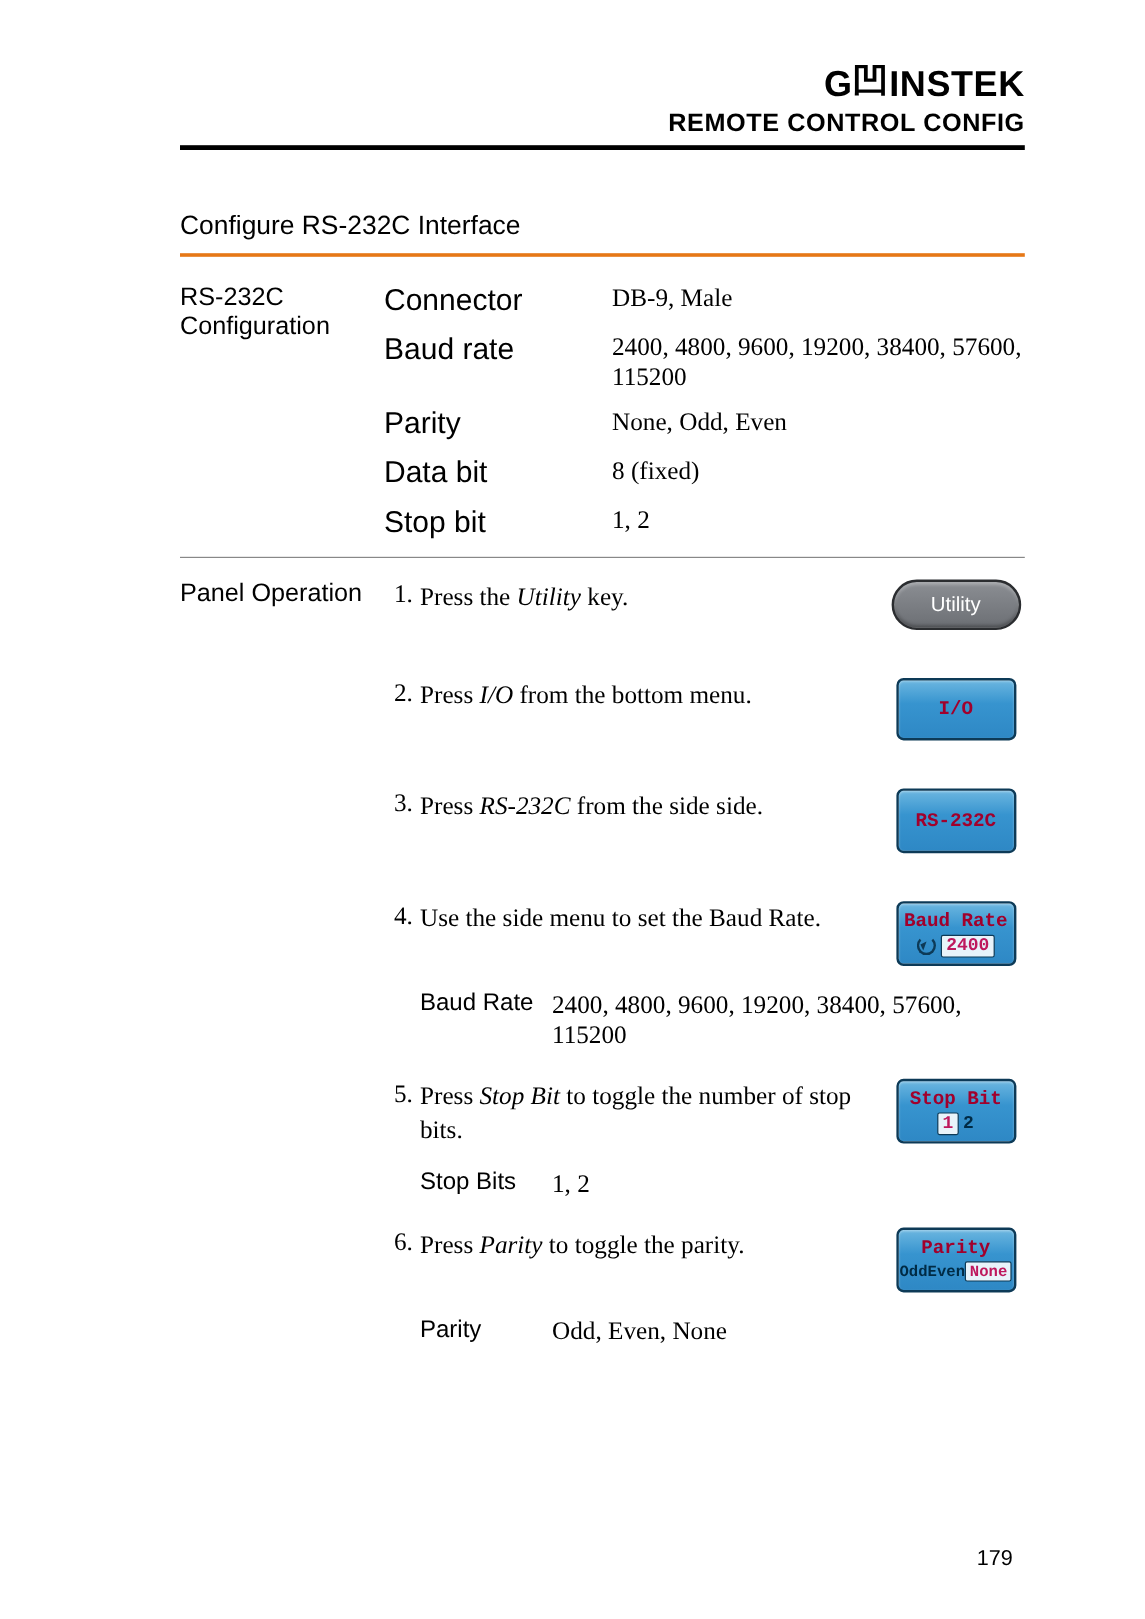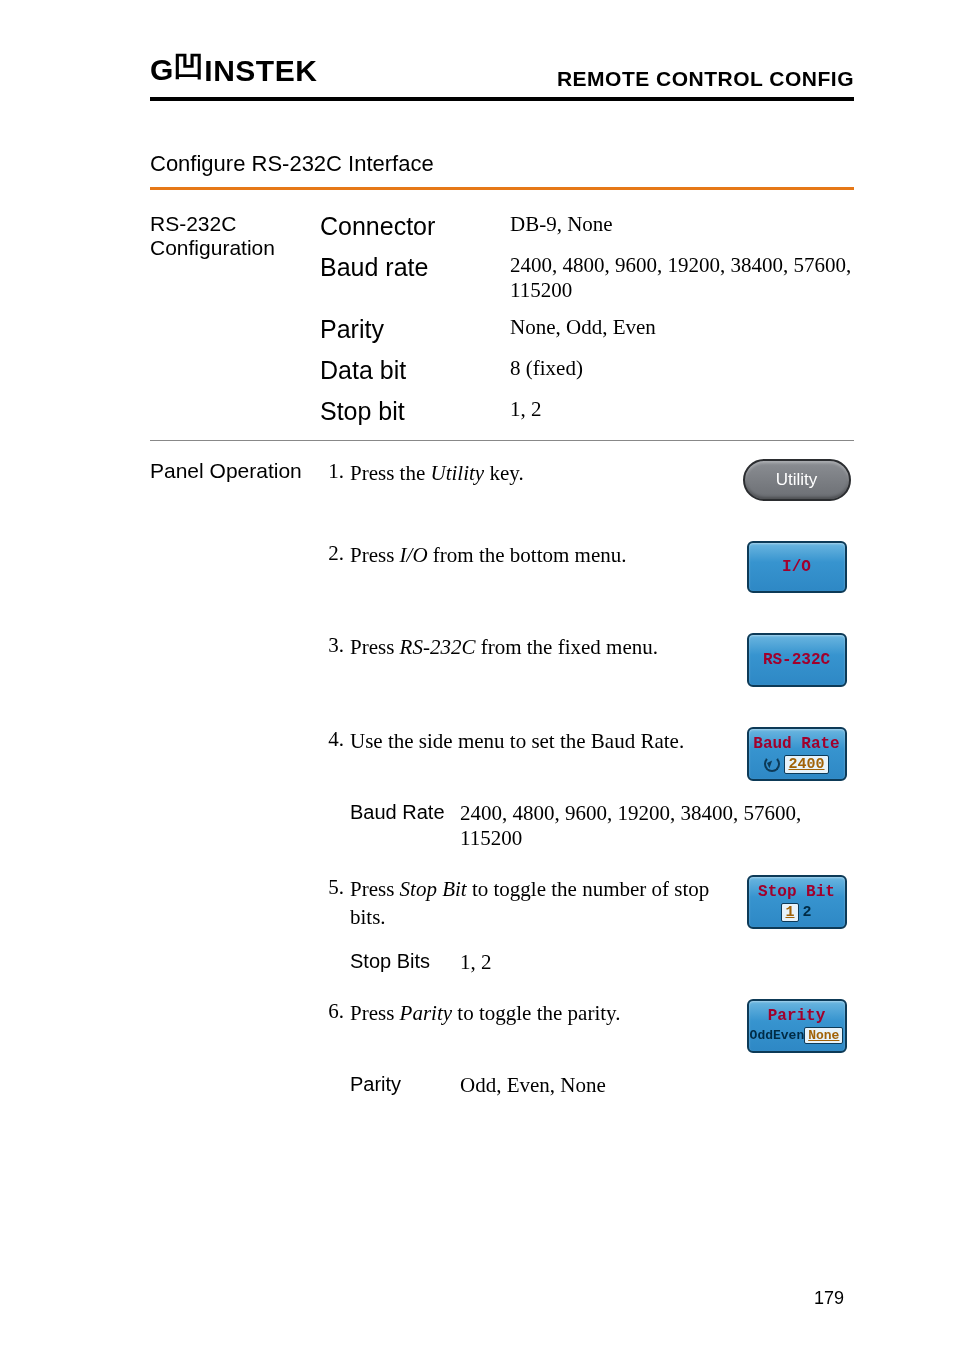--- a/index.html
+++ b/index.html
@@ -1,18 +1,18 @@
 <!DOCTYPE html>
 <html><head>
 <meta charset="utf-8">
 <style>
   * { box-sizing: border-box; margin: 0; padding: 0; }
   html, body { width: 954px; height: 1349px; background: #fff; font-family: "Palatino Linotype", "Book Antiqua", Palatino, serif; color: #000; }
   .page { padding: 50px 100px 40px 150px; height: 100%; position: relative; }
-  .header { display: flex; justify-content: space-between; align-items: flex-end; border-bottom: 4px solid #000; padding-bottom: 6px; margin-bottom: 50px; }
+  .header { display: flex; justify-content: space-between; align-items: flex-end; border-bottom: 4px solid #000; padding-bottom: 6px; margin-bottom: 50px; flex-direction: column; }
   .logo { font-family: "Arial Black", Arial, sans-serif; font-weight: 900; font-size: 30px; letter-spacing: 0.5px; display: flex; align-items: center; }
   .logo .guw { display:inline-block; }
   .logo .instek { display:inline-block; }
   .header-title { font-family: "Segoe UI", Arial, sans-serif; font-size: 21px; font-weight: 700; letter-spacing: 0.5px; }
   .section-title { font-family: "Segoe UI", Arial, sans-serif; font-size: 22px; font-weight: 400; margin-bottom: 10px; }
   .orange-rule { height: 3px; background: #e67817; width: 100%; margin-bottom: 22px; }
   .grey-rule { height: 1px; background: #888; width: 100%; margin: 10px 0 18px 0; }
   .row { display: flex; align-items: flex-start; }
   .col-left { width: 170px; flex-shrink: 0; font-family: "Segoe UI", Arial, sans-serif; font-size: 21px; }
   .cfg-line { display: flex; margin-bottom: 12px; }
@@ -42,21 +42,21 @@
     border: 2px solid #0d3a57;
     color: #002b45; font-size: 17px; font-weight: 700;
     box-shadow: inset 0 1px 2px rgba(255,255,255,0.4);
     padding: 4px 2px;
   }
   .btn-soft.tall { height: 54px; }
   .btn-soft.med { height: 52px; }
   .btn-soft .t1 { color: #a1002c; font-weight: 700; font-family: "Courier New", monospace; font-size: 16px; line-height: 18px; }
   .btn-soft .t2 { display: flex; align-items: center; gap: 4px; margin-top: 2px; font-family: "Courier New", monospace; }
   .btn-soft .opt { font-family: "Courier New", monospace; font-size: 15px; }
-  .btn-soft .sel { background: #e8f3fa; border: 1px solid #0d3a57; border-radius: 2px; padding: 0 3px; color: #a16207; text-decoration: underline; }
+  .btn-soft .sel { background: #e8f3fa; border: 1px solid #0d3a57; border-radius: 2px; padding: 0 3px; color: #be185d; }
   .spin-icon {
     width: 16px; height: 16px; border: 2px solid #0d3a57; border-top-color: transparent; border-radius: 50%;
     display: inline-block; position: relative;
   }
   .spin-icon::after {
     content: ""; position: absolute; left: -3px; top: 1px;
     border: 4px solid transparent; border-right-color: #0d3a57;
     transform: rotate(20deg);
   }
   .page-num { position: absolute; bottom: 40px; right: 110px; font-family: Arial, sans-serif; font-weight: 400; font-size: 18px; }
@@ -75,21 +75,21 @@
   </div>
 
   <div class="section-title">Configure RS-232C Interface</div>
   <div class="orange-rule"></div>
 
   <div class="row">
     <div class="col-left">RS-232C Configuration</div>
     <div style="flex:1">
       <div class="cfg-line">
         <div class="lbl">Connector</div>
-        <div class="val">DB-9, None</div>
+        <div class="val">DB-9, Male</div>
       </div>
       <div class="cfg-line">
         <div class="lbl">Baud rate</div>
         <div class="val">2400, 4800, 9600, 19200, 38400, 57600, 115200</div>
       </div>
       <div class="cfg-line">
         <div class="lbl">Parity</div>
         <div class="val">None, Odd, Even</div>
       </div>
       <div class="cfg-line">
@@ -129,21 +129,21 @@
         <div class="step-btn">
           <div class="btn btn-soft med" style="justify-content:center">
             <span class="t1">I/O</span>
           </div>
         </div>
       </div>
 
       <div class="step">
         <div class="step-num">3.</div>
         <div class="step-text">
-          <span>Press </span><span class="ital">RS-232C</span><span> from the fixed menu.</span>
+          <span>Press </span><span class="ital">RS-232C</span><span> from the side side.</span>
         </div>
         <div class="step-btn">
           <div class="btn btn-soft tall" style="justify-content:center">
             <span class="t1">RS-232C</span>
           </div>
         </div>
       </div>
 
       <div class="step" style="margin-bottom:20px">
         <div class="step-num">4.</div>

